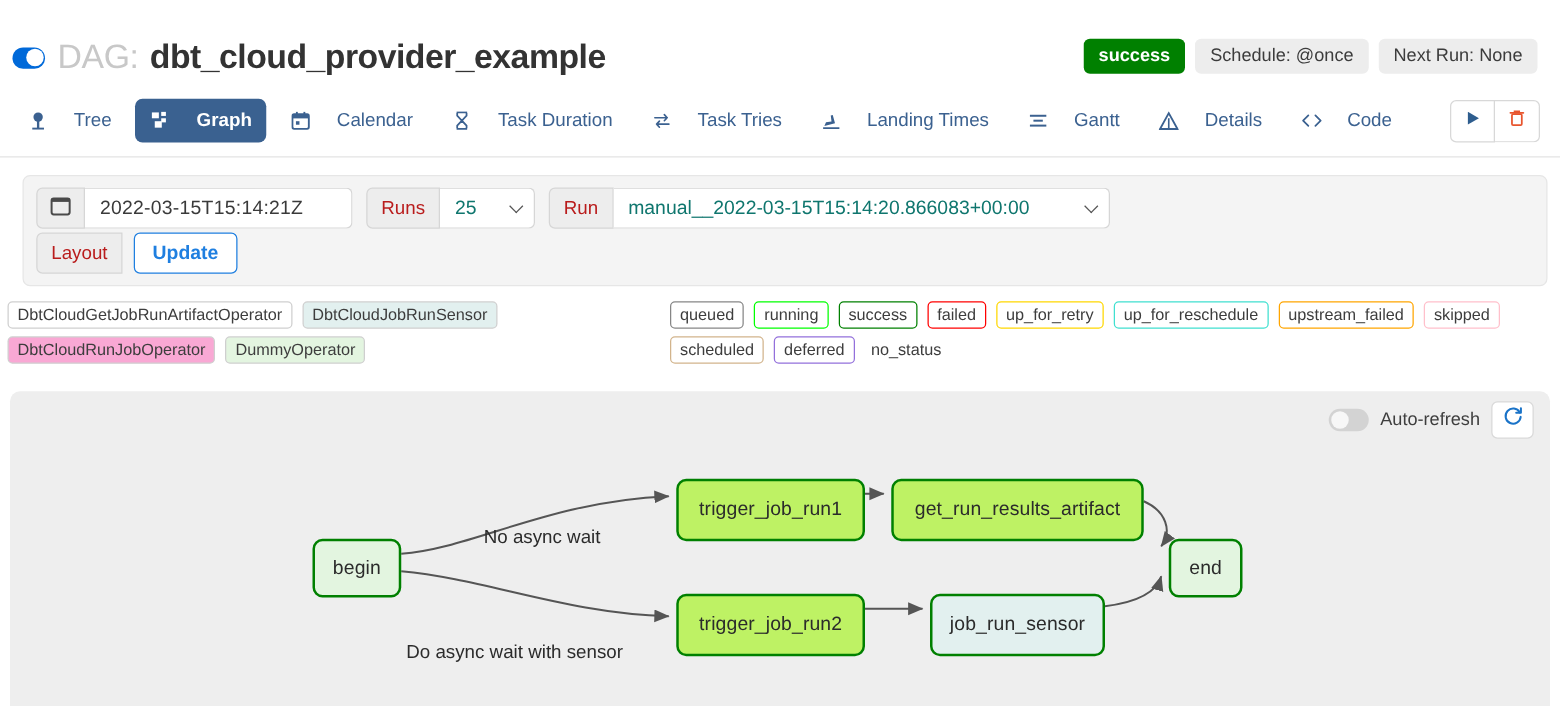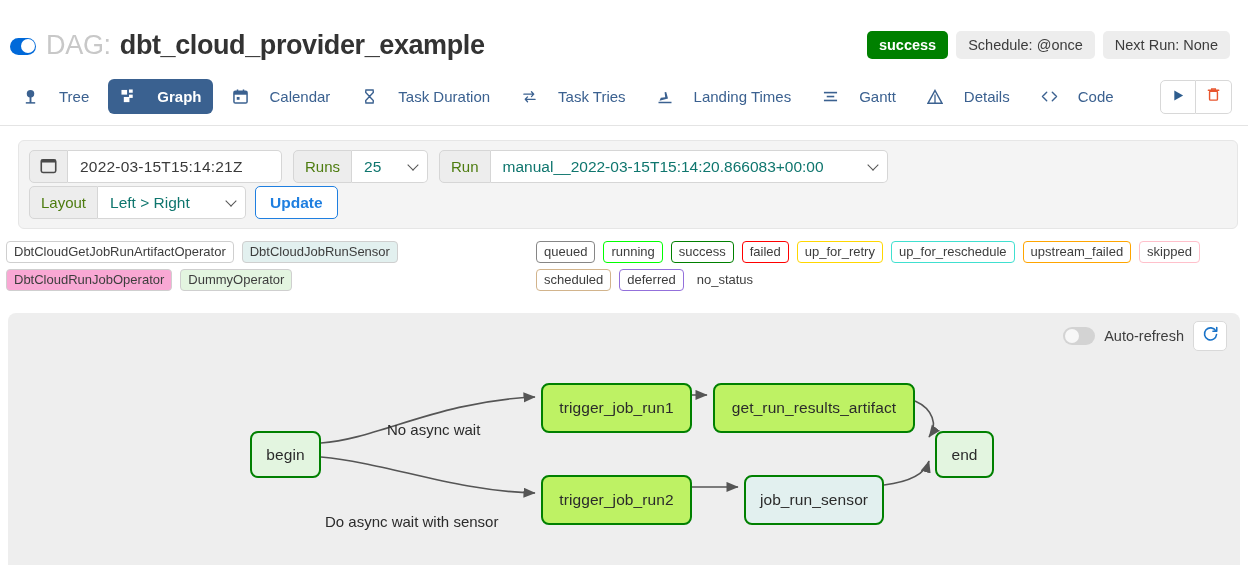--- a/index.html
+++ b/index.html
@@ -70,21 +70,21 @@
 
   
   .toolbar-card {
     margin: 14px 10px 0 18px;
     background: #f4f4f4; border: 1px solid #e6e6e6; border-radius: 6px;
     padding: 9px 10px; display: flex; flex-wrap: wrap; gap: 3px 0;
     align-items: center;
   }
   .group { display: flex; align-items: center; }
   .grp-btn {
-    background: #ededed; border: 1px solid #d6d6d6; color: #4d7c0f;
+    background: #ededed; border: 1px solid #d6d6d6; color: #b91c1c;
     font-size: 15px; padding: 6px 11px; height: 33px;
     display: flex; align-items: center; white-space: nowrap;
   }
   .grp-btn.first { border-radius: 5px 0 0 5px; }
   .grp-btn.calendar { border-radius: 5px 0 0 5px; padding: 6px 10px; }
   .txtfield {
     background: #fff; border: 1px solid #d6d6d6; border-left: none;
     font-size: 15.5px; color: #3a3a3a; padding: 6px 12px; height: 33px;
     border-radius: 0 5px 5px 0; display: flex; align-items: center;
     font-family: "Liberation Sans", sans-serif; letter-spacing: .2px;
@@ -319,21 +319,20 @@
 
     <div class="group">
       <div class="grp-btn first">Run</div>
       <div class="selectbox" style="width:397px">manual__2022-03-15T15:14:20.866083+00:00</div>
     </div>
 
 
     <div class="row2">
       <div class="group">
         <div class="grp-btn first">Layout</div>
-        <div class="selectbox" style="width:148px">Left &gt; Right</div>
       </div>
       <div class="update-btn">Update</div>
     </div>
   </div>
 
   <div class="legend-area">
     <div class="legend-col legend-ops">
       <span class="chip" style="background:#ffffff">DbtCloudGetJobRunArtifactOperator</span>
       <span class="chip" style="background:#e2f0ef">DbtCloudJobRunSensor</span>
       <span class="chip" style="background:#f9a8d4">DbtCloudRunJobOperator</span>

